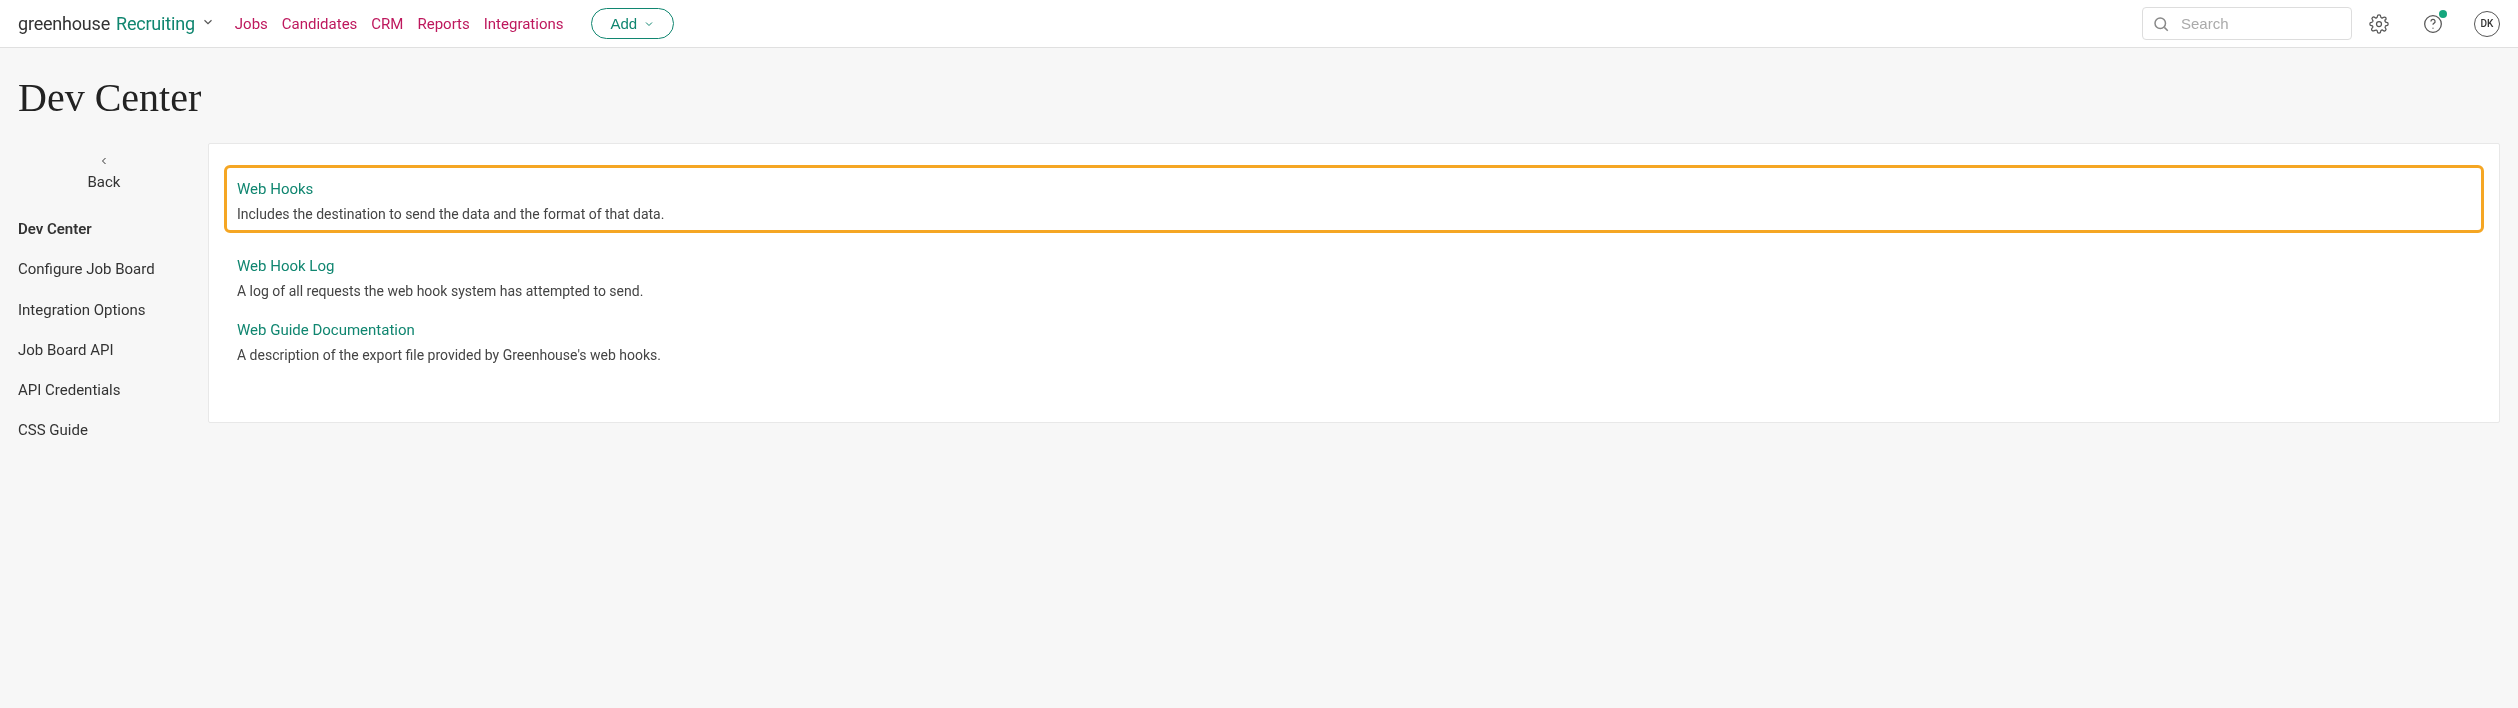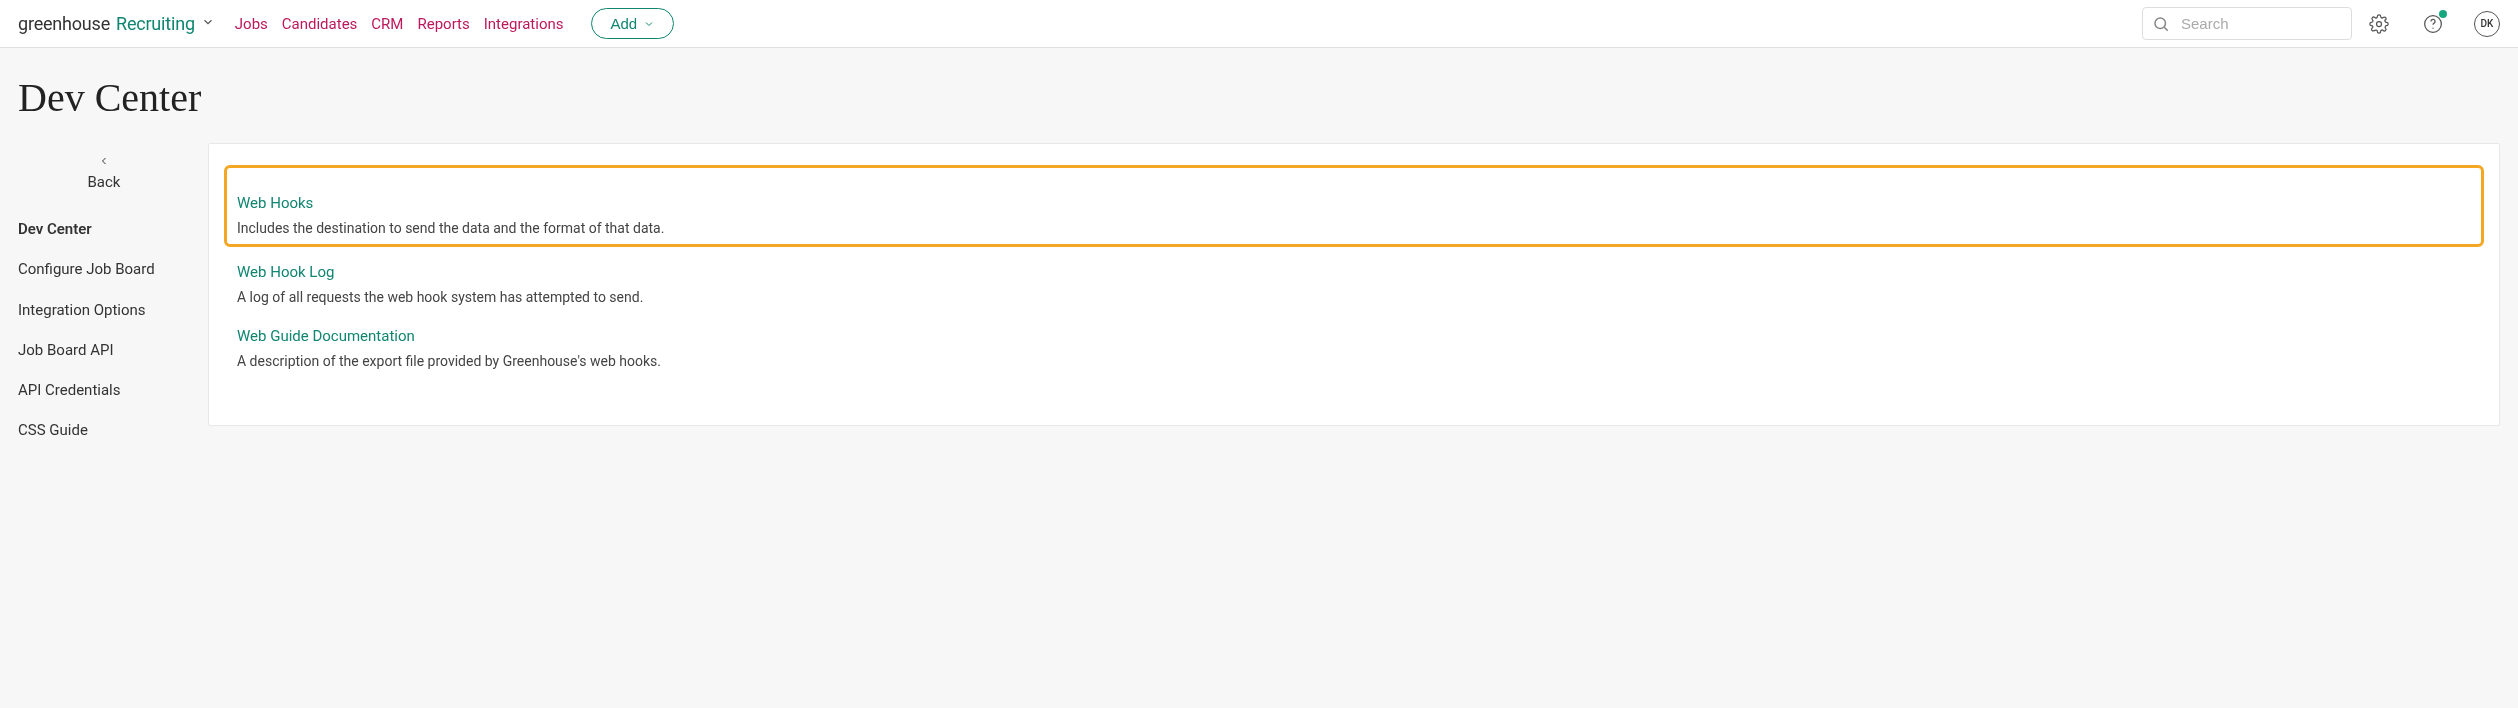--- a/index.html
+++ b/index.html
@@ -119,21 +119,21 @@
   .side-item.active { font-weight: 600; }
   .main-panel {
     flex: 1; background: #fff; border: 1px solid #e8e8e8; border-radius: 2px;
     padding: 30px 28px 40px; min-height: 280px;
   }
   .entry { margin-bottom: 16px; }
   .entry-title { color: #108670; font-size: 15px; cursor: pointer; display:inline-block; padding:6px 0 2px; }
   .entry-desc { color: #444; font-size: 14px; margin-top: 6px; }
   .highlight-box {
     border: 3px solid #f5a623; border-radius: 6px;
-    padding: 20px 10px 8px; margin: -9px -13px 10px;
+    padding: 6px 10px 8px; margin: -9px -13px 18px;
   }
 </style>
 </head>
 <body>
 
 <div class="topbar">
   <div class="logo-group">
     <span class="logo-greenhouse">greenhouse</span>
     <span class="logo-recruiting">Recruiting</span>
     <span class="logo-chevron">

